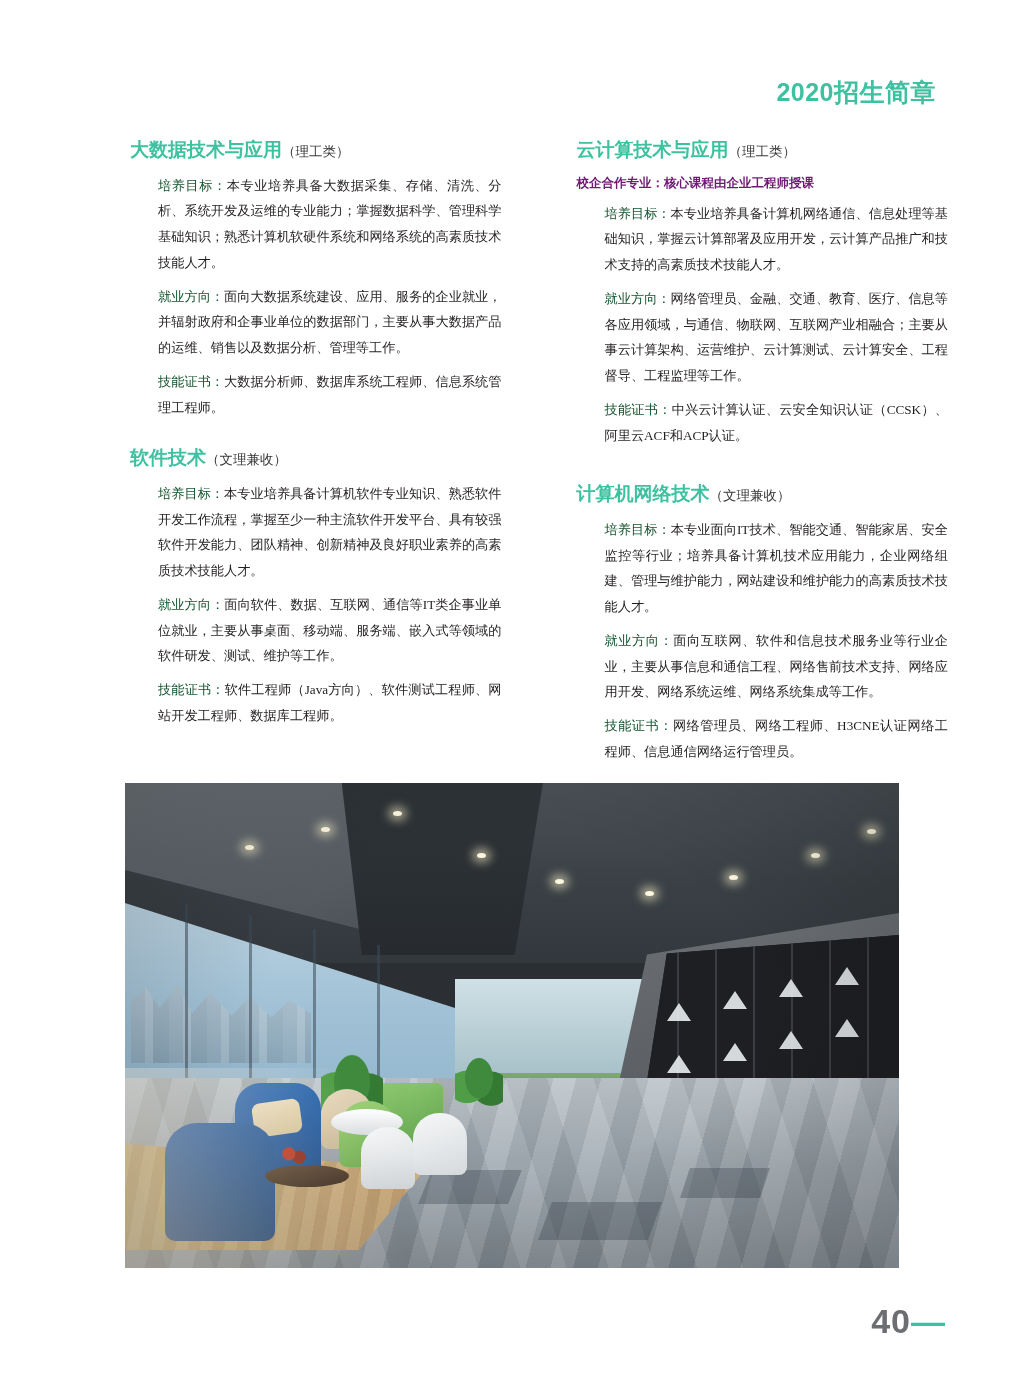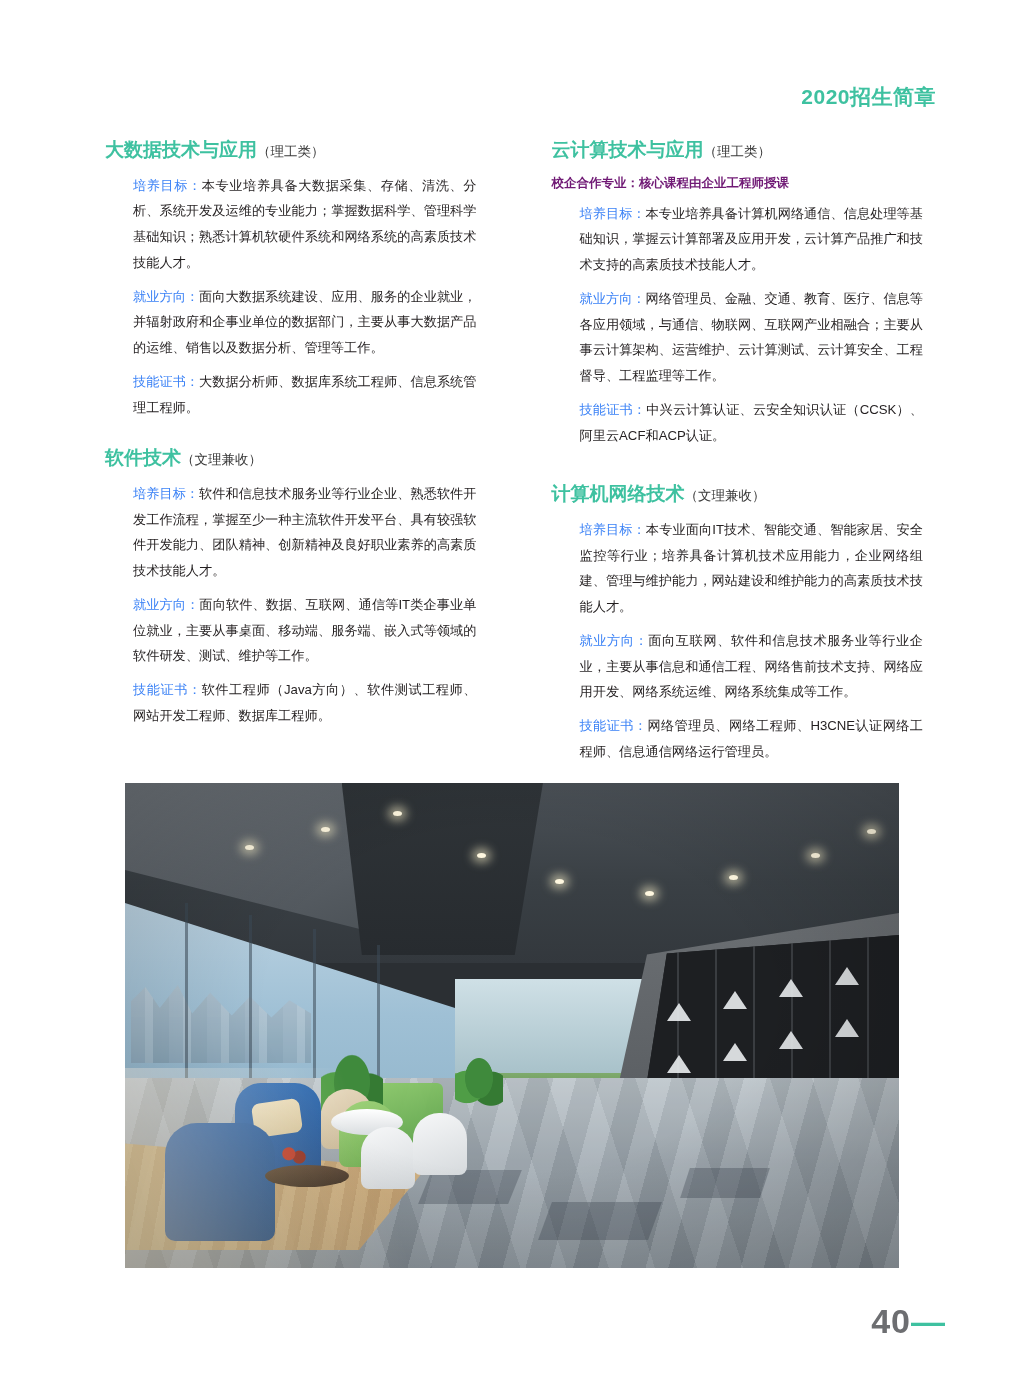--- a/index.html
+++ b/index.html
@@ -18,37 +18,38 @@
 
   .page {
     position: absolute;
     inset: 0;
     background: #fff;
   }
 
   
   .header {
     position: absolute;
-    top: 83px;
+    top: 76px;
     right: 88px;
-    font-size: 21px;
+    font-size: 25px;
     font-weight: bold;
     color: #3ec1a0;
     letter-spacing: 0.5px;
     white-space: nowrap;
   }
 
   
   .columns {
     position: absolute;
     top: 138px;
-    left: 105px;
+    left: 130px;
     width: 818px;
     display: flex;
     gap: 75px;
+    font-family: Liberation Serif, serif;
   }
   .col {
     width: 385px;
   }
 
   .major {
     margin-bottom: 26px;
   }
   .major:last-child { margin-bottom: 0; }
 
@@ -77,21 +78,21 @@
   .para {
     font-size: 13.2px;
     line-height: 1.95;
     color: #231f20;
     text-align: justify;
     margin: 0 0 8px 0;
     text-indent: 0;
     padding-left: 28px;
   }
   .para .lbl {
-    color: #3b82f6;
+    color: #14532d;
   }
   .para:last-child { margin-bottom: 0; }
 
   
   .photo-wrap {
     position: absolute;
     left: 125px;
     top: 783px;
     width: 774px;
     height: 485px;
@@ -408,21 +409,21 @@
         <p class="para">
           <span class="lbl">技能证书：</span><span>大数据分析师、数据库系统工程师、信息系统管理工程师。</span>
         </p>
       </div>
 
       <div class="major" style="margin-top:22px;">
         <div class="major-title">
           <span>软件技术</span><span class="cat">（文理兼收）</span>
         </div>
         <p class="para">
-          <span class="lbl">培养目标：</span><span>软件和信息技术服务业等行业企业、熟悉软件开发工作流程，掌握至少一种主流软件开发平台、具有较强软件开发能力、团队精神、创新精神及良好职业素养的高素质技术技能人才。</span>
+          <span class="lbl">培养目标：</span><span>本专业培养具备计算机软件专业知识、熟悉软件开发工作流程，掌握至少一种主流软件开发平台、具有较强软件开发能力、团队精神、创新精神及良好职业素养的高素质技术技能人才。</span>
         </p>
         <p class="para">
           <span class="lbl">就业方向：</span><span>面向软件、数据、互联网、通信等IT类企事业单位就业，主要从事桌面、移动端、服务端、嵌入式等领域的软件研发、测试、维护等工作。</span>
         </p>
         <p class="para">
           <span class="lbl">技能证书：</span><span>软件工程师（Java方向）、软件测试工程师、网站开发工程师、数据库工程师。</span>
         </p>
       </div>
 
     </div>

